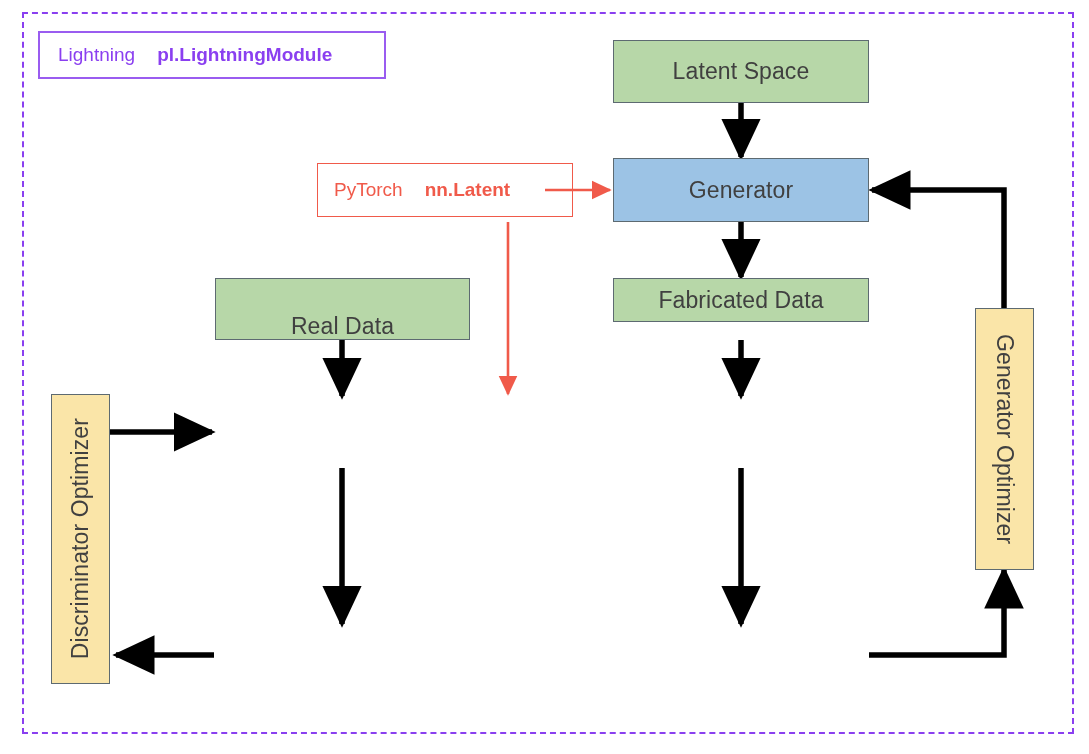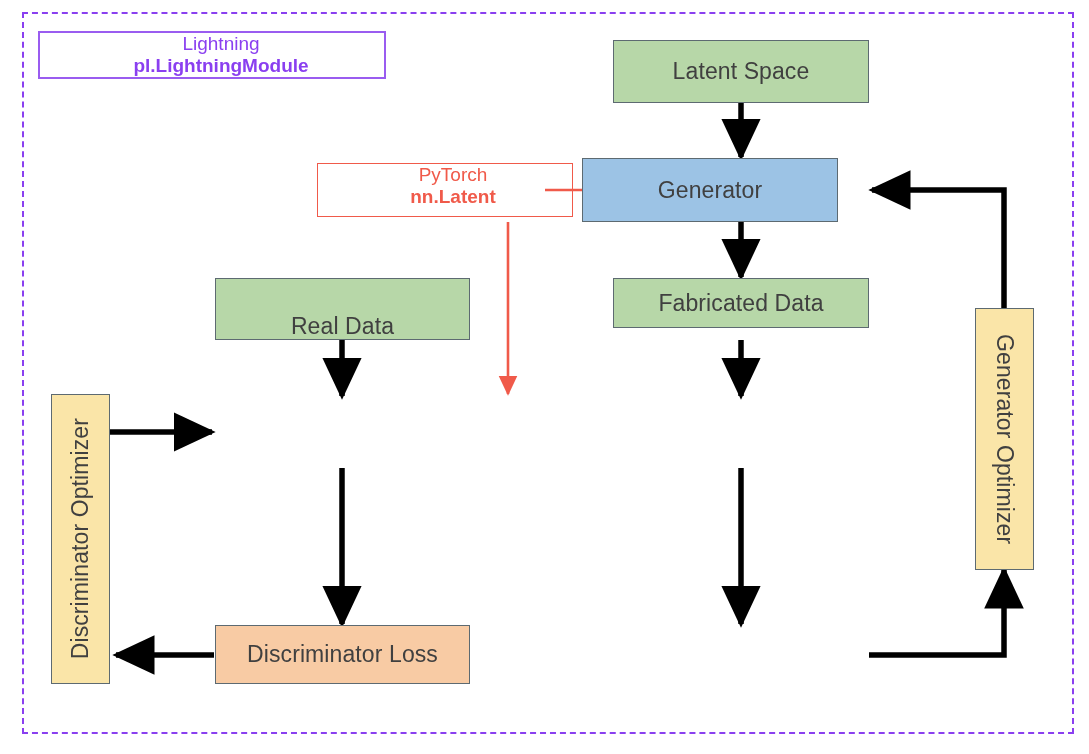--- a/index.html
+++ b/index.html
@@ -49,21 +49,20 @@
 
   .tagbox {
     position: absolute;
     box-sizing: border-box;
     display: flex;
     align-items: center;
     font-size: 19px;
     background: transparent;
     z-index: 4;
     white-space: nowrap;
-    flex-direction: column;
   }
   .tagbox .tag-a { font-weight: 400; }
   .tagbox .tag-b { font-weight: 700; }
   .tag-lightning {
     border: 2px solid #9a5cf0;
     color: #8a3ff0;
   }
   .tag-pytorch {
     border: 1.6px solid #f05a4a;
     color: #f05a4a;
@@ -128,36 +127,33 @@
   <div class="tagbox tag-pytorch" style="left:289px; top:163px; width:256px; height:54px; padding-left:16px;">
     <span class="tag-a">PyTorch</span>
     <span class="gap"></span>
     <span class="tag-b">nn.Latent</span>
   </div>
 
   <div class="node green" style="left:613px; top:40px; width:256px; height:63px;">
     <span>Latent Space</span>
   </div>
 
-  <div class="node blue" style="left:582px; top:158px; width:256px; height:64px;">
+  <div class="node blue" style="left:613px; top:158px; width:256px; height:64px;">
     <span>Generator</span>
   </div>
 
-  <div class="node green" style="left:613px; top:278px; width:256px; height:50px;">
+  <div class="node green" style="left:613px; top:278px; width:256px; height:44px;">
     <span>Fabricated Data</span>
   </div>
 
   <div class="node green" style="left:215px; top:278px; width:255px; height:62px;align-items:flex-end;">
     <span>Real Data</span>
   </div>
 
 
-  <div class="node orange" style="left:215px; top:625px; width:255px; height:59px;">
-    <span>Discriminator Loss</span>
-  </div>
 
 
   <div class="node yellow" style="left:51px; top:394px; width:59px; height:290px;">
     <span class="vtext-up">Discriminator Optimizer</span>
   </div>
 
   <div class="node yellow" style="left:975px; top:308px; width:59px; height:262px;">
     <span class="vtext-down">Generator Optimizer</span>
   </div>
 

